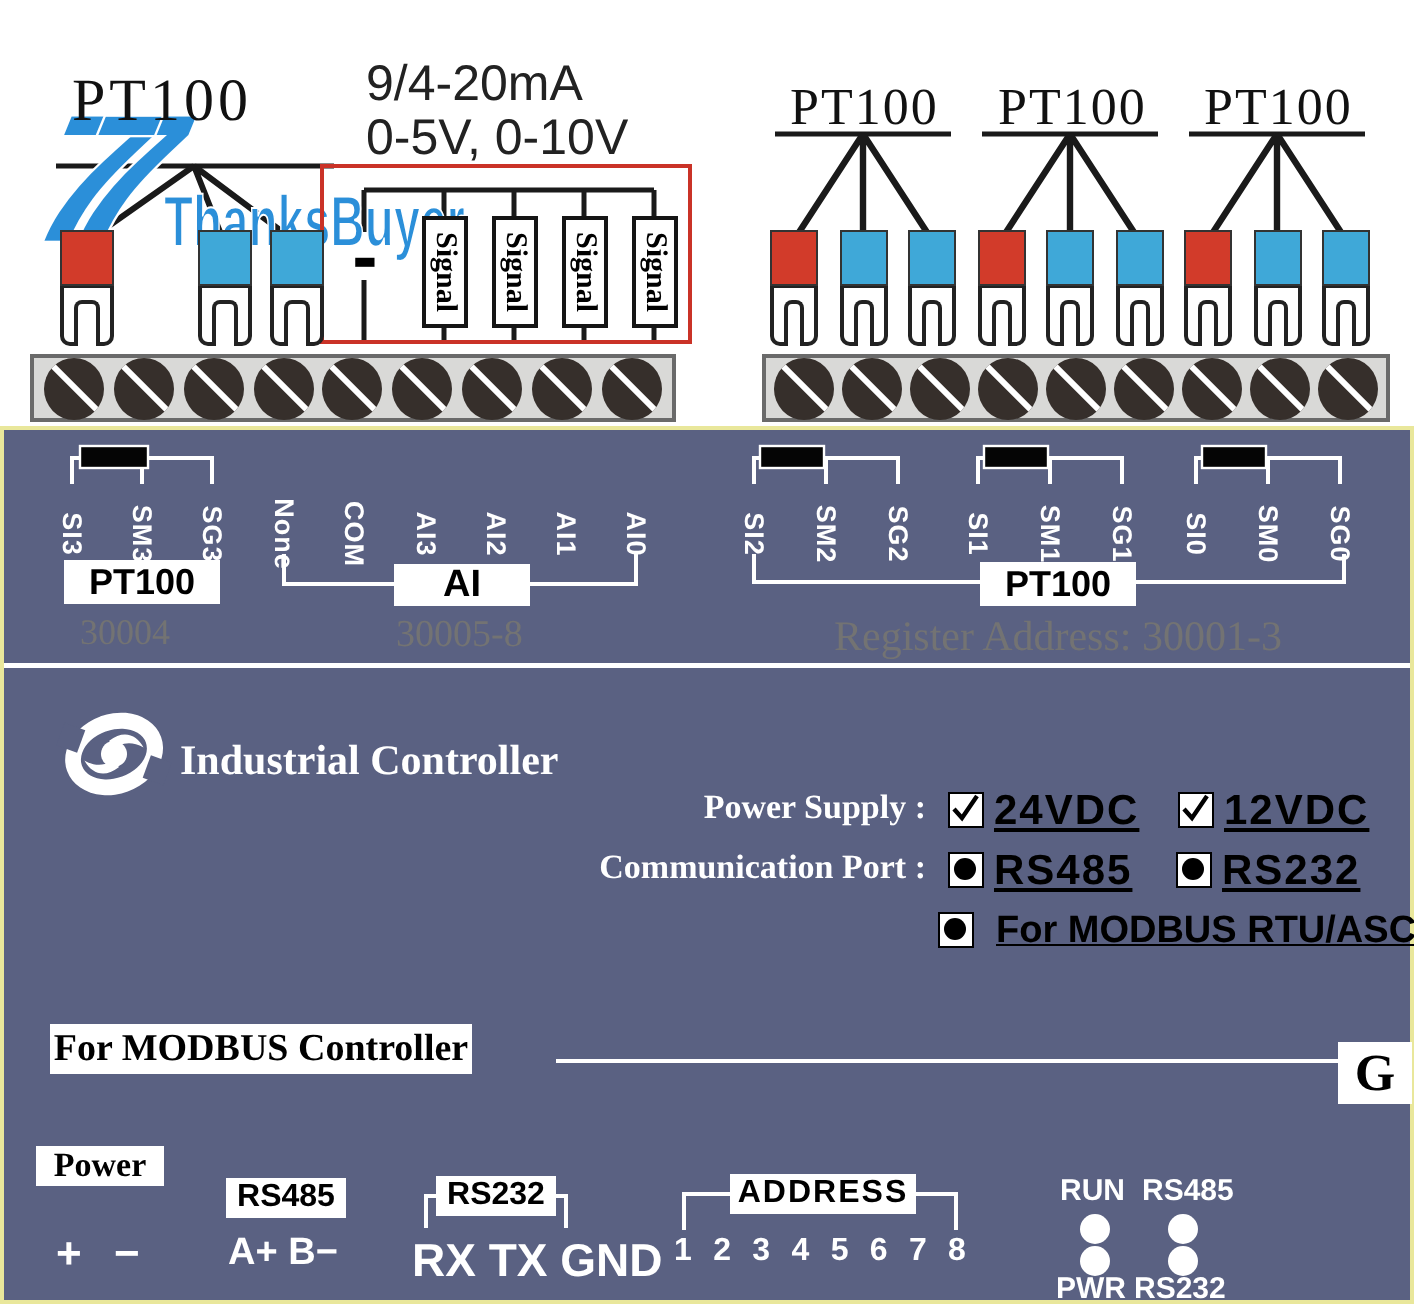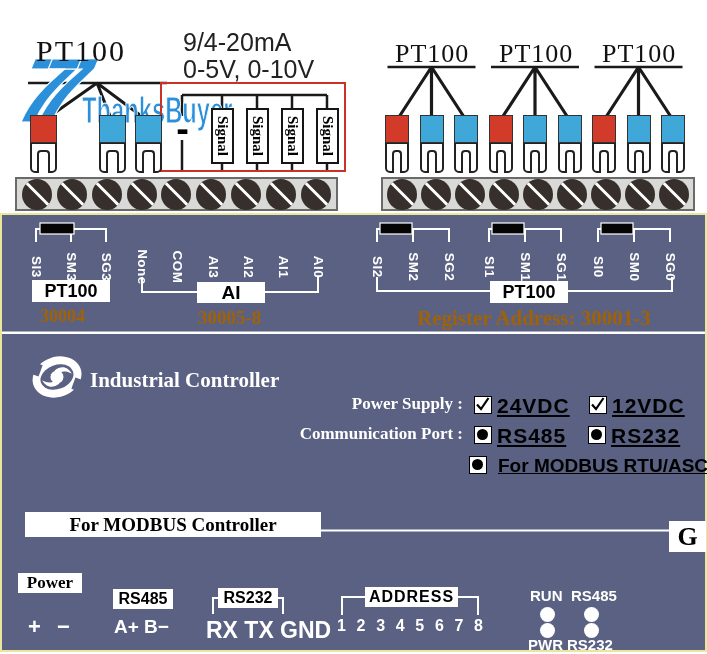--- a/index.html
+++ b/index.html
@@ -23,21 +23,21 @@
   .fork{height:30px;background:#fff;border:2px solid #222;border-top:1px solid #222;position:relative;border-radius:0 0 5px 5px;}
   .fork::after{content:'';position:absolute;left:5px;right:5px;top:6px;bottom:-2px;background:#fff;border:2px solid #222;border-bottom:none;border-radius:4px 4px 0 0;}
   .strip{position:absolute;top:177px;height:34px;background:#d9d9d7;border:2px solid #6a6a6a;display:flex;align-items:center;justify-content:space-evenly;}
   .screw{width:30px;height:31px;border-radius:50%;background:#362f2b;position:relative;overflow:hidden;flex:none;}
   .screw::before{content:'';position:absolute;left:-6px;top:14px;width:44px;height:3px;background:#fff;transform:rotate(45deg);}
   
   .panel{position:absolute;left:0;top:213px;width:707px;height:439px;background:#5a6182;border:2px solid #e9e79b;}
   .rl{position:absolute;width:0;height:0;}
   .rl>span{position:absolute;transform:translate(-50%,-50%) rotate(90deg);font-weight:700;font-size:13.5px;color:#fff;white-space:nowrap;letter-spacing:0.5px;}
   .wbox{position:absolute;background:#fff;color:#000;text-align:center;font-weight:700;}
-  .ylabel{position:absolute;font-family:"Liberation Serif",serif;font-weight:700;color:#a16207;}
+  .ylabel{position:absolute;font-family:"Liberation Serif",serif;font-weight:400;color:#737373;}
   .spec-label{position:absolute;width:300px;text-align:right;font-family:"Liberation Serif",serif;font-weight:700;font-size:17px;color:#fff;}
   .opt-text{position:absolute;font-weight:700;font-size:21px;color:#000000;letter-spacing:1px;white-space:nowrap;text-decoration:underline;}
   .cbox{position:absolute;width:18px;height:18px;background:#fff;border:1.5px solid #000;}
   .rbox{position:absolute;width:18px;height:18px;background:#fff;border:1.5px solid #000;}
   .rbox::after{content:'';position:absolute;left:2px;top:2px;width:11px;height:11px;border-radius:50%;background:#000;}
   .led{position:absolute;width:15px;height:15px;border-radius:50%;background:#fff;}
   .led-label{position:absolute;font-weight:700;font-size:15px;color:#fff;text-align:center;}
   .pin-label{position:absolute;font-weight:700;color:#fff;}
 </style>
 </head>
@@ -271,21 +271,21 @@
 
   <div class="spec-label" style="left:163px;top:424px">Communication Port :</div>
   <div class="rbox" style="left:474px;top:426px"></div>
   <div class="opt-text" style="left:497px;top:424px">RS485</div>
   <div class="rbox" style="left:588px;top:426px"></div>
   <div class="opt-text" style="left:611px;top:424px">RS232</div>
 
   <div class="rbox" style="left:469px;top:456px"></div>
   <div class="opt-text" style="left:498px;top:455px;font-size:19px;letter-spacing:0">For MODBUS RTU/ASC</div>
 
-  <div class="wbox serif" style="left:25px;top:512px;width:296px;height:25px;font-size:19px;line-height:25px">For MODBUS Controller</div>
+  <div class="wbox serif" style="left:25px;top:512px;width:211px;height:25px;font-size:19px;line-height:25px">For MODBUS Controller</div>
   <div class="wbox serif" style="left:669px;top:521px;width:37px;height:31px;font-size:26px;line-height:31px">G</div>
 
   <div class="wbox serif" style="left:18px;top:573px;width:64px;height:20px;font-size:17px;line-height:20px">Power</div>
   <div class="pin-label" style="left:28px;top:614px;font-size:22px">+</div>
   <div class="pin-label" style="left:57px;top:614px;font-size:22px">−</div>
 
   <div class="wbox" style="left:113px;top:589px;width:60px;height:20px;font-size:16px;line-height:20px">RS485</div>
   <div class="pin-label" style="left:114px;top:616px;font-size:19px">A+ B−</div>
 
   <div class="wbox" style="left:218px;top:588px;width:60px;height:20px;font-size:16px;line-height:20px">RS232</div>

